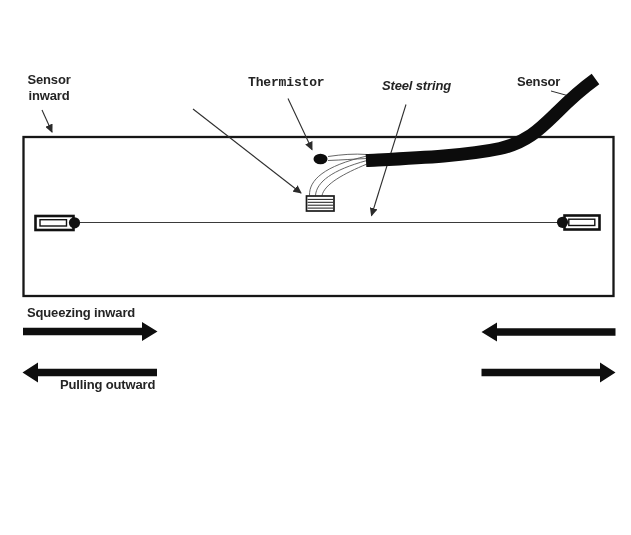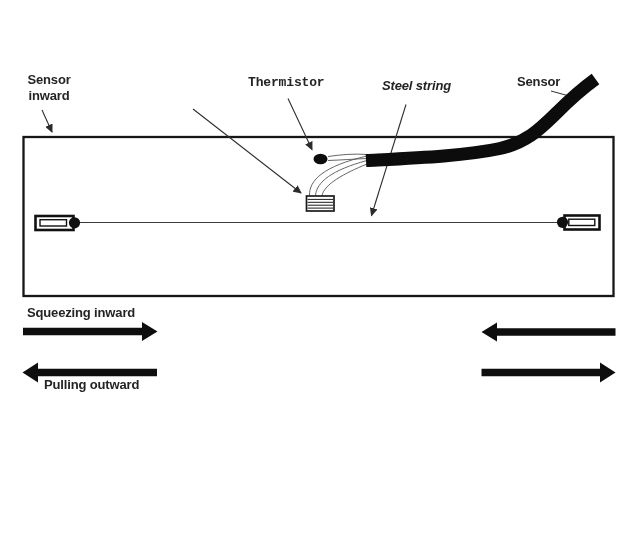--- a/index.html
+++ b/index.html
@@ -104,15 +104,15 @@
 
 
   <div class="lbl" style="left:248px; top:75px;font-family:Liberation Mono, monospace;">Thermistor</div>
 
   <div class="lbl" style="left:382px; top:78px;font-style:italic;">Steel string</div>
 
   <div class="lbl" style="left:517px; top:74px;">Sensor</div>
 
   <div class="lbl" style="left:27px; top:305px;text-align:center;">Squeezing inward</div>
 
-  <div class="lbl" style="left:44px; top:377px;">Pulling outward</div>
+  <div class="lbl" style="left:60px; top:377px;">Pulling outward</div>
 
 </div>
 
 </body></html>

